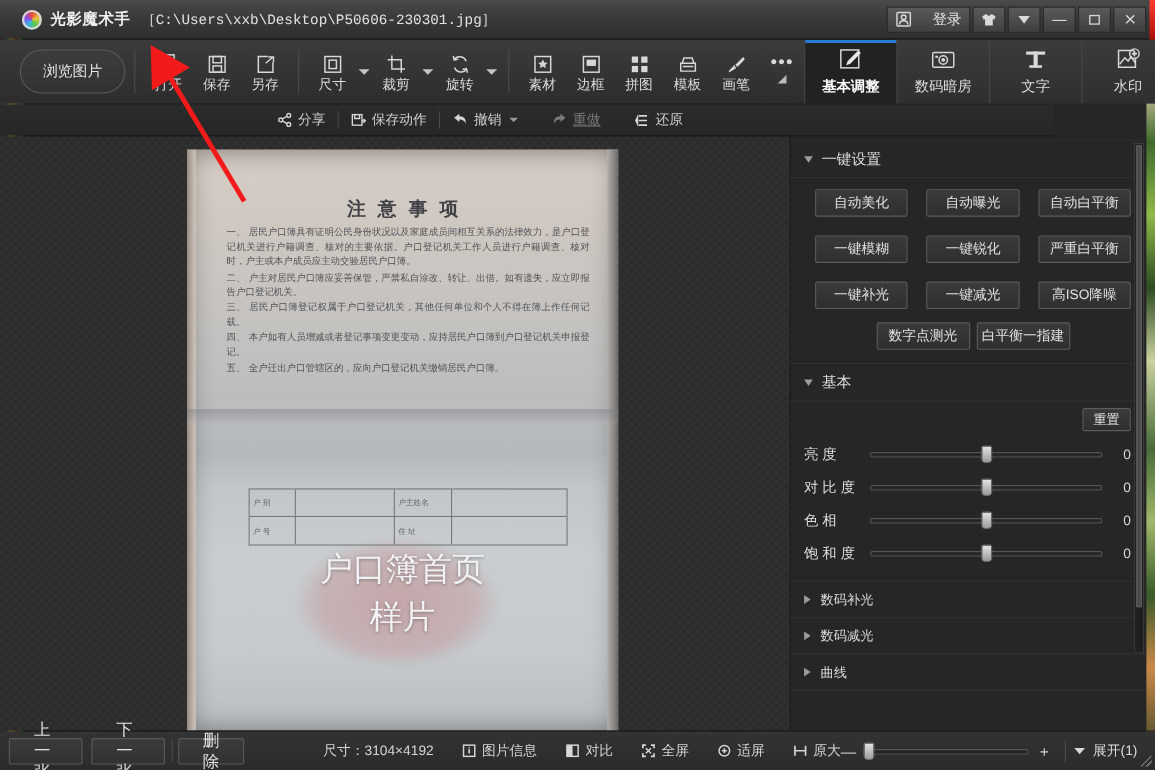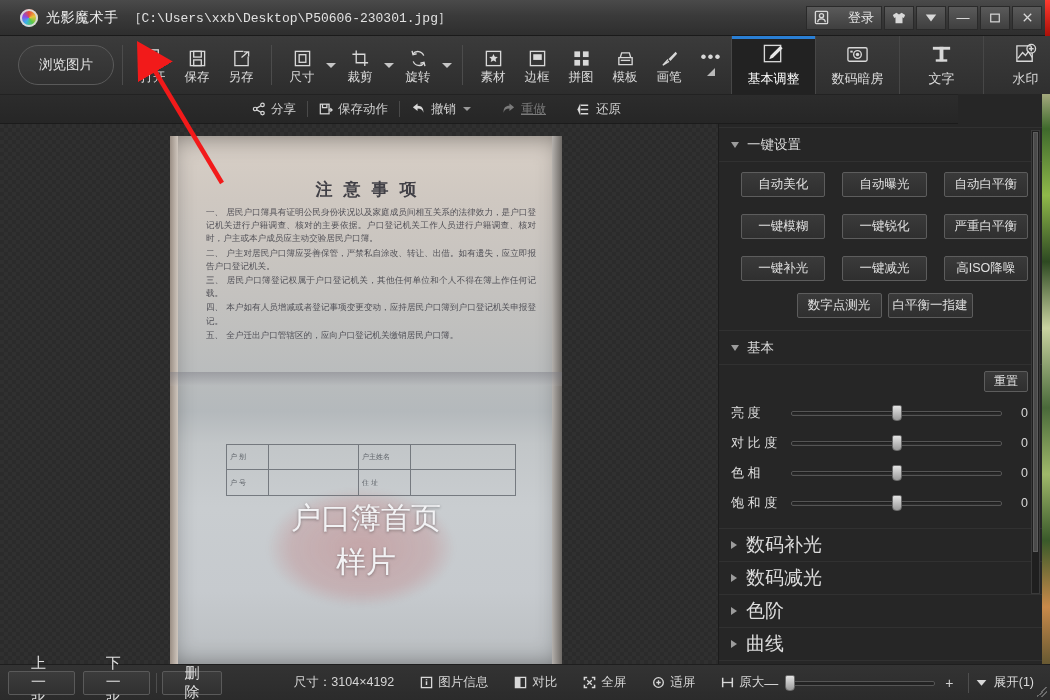--- a/index.html
+++ b/index.html
@@ -37,20 +37,21 @@
   }
   #titlebar .app-icon {
     margin-left: 20px; width: 18px; height: 18px; border-radius: 50%;
     background: conic-gradient(#e84a3a, #e8c23a, #5ac94a, #3ab4e8, #8a4ae8, #e84a3a);
     box-shadow: inset 0 0 0 2px #d8d8d8;
     flex: none;
   }
   #titlebar .app-title {
     margin-left: 8px; color: #efefef; font-size: 14px; letter-spacing: .5px;
     white-space: nowrap;
+    font-weight: bold;
   }
   #titlebar .file-path {
     margin-left: 10px; color: #e2e2e2; font-size: 13px;
     font-family: "Liberation Mono", "DejaVu Sans Mono", monospace;
     white-space: nowrap;
   }
   #titlebar .spacer { flex: 1 1 auto; }
   .tb-btn {
     height: 24px; min-width: 30px; margin-right: 2px;
     background: linear-gradient(180deg,#5a5a5a,#3f3f3f);
@@ -108,20 +109,21 @@
   .tab {
     width: 84px; height: 58px; display: flex; flex-direction: column;
     align-items: center; justify-content: center; gap: 3px;
     color: #dcdcdc; font-size: 13px;
     border-left: 1px solid #474747;
     background: linear-gradient(180deg,#3b3b3b,#2f2f2f);
   }
   .tab.active {
     background: #222; color: #fff;
     box-shadow: inset 0 3px 0 0 #2a7fd4;
+    font-weight: bold;
   }
   .tab .glyph { height: 24px; display: flex; align-items: center; }
   
   #actionbar {
     position: absolute; left: 0; top: 94px; width: 958px; height: 30px;
     background: linear-gradient(180deg,#2c2c2c,#262626);
     border-top: 1px solid #222; border-bottom: 1px solid #1b1b1b;
     display: flex; align-items: center; z-index: 8;
   }
   #actionbar .lead { flex: 1 1 auto; }
@@ -253,21 +255,21 @@
   }
   .sl-track .knob {
     position: absolute; top: 1px; left: 50%; margin-left: -5px;
     width: 10px; height: 16px; border-radius: 2px 2px 4px 4px;
     background: linear-gradient(180deg,#e4e4e4,#9a9a9a);
     border: 1px solid #6a6a6a;
   }
   .sl-val { width: 18px; text-align: right; color: #d8d8d8; font-size: 12.5px; flex: none; }
   .collapsed-sec {
     height: 33px; display: flex; align-items: center; gap: 9px;
-    padding-left: 12px; color: #dcdcdc; font-size: 19px;
+    padding-left: 12px; color: #dcdcdc; font-size: 12px;
     border-bottom: 1px solid #313131;
   }
   #panel-scroll {
     position: absolute; right: 2px; top: 36px; width: 9px; height: 464px;
     background: #1f1f1f; border: 1px solid #3a3a3a;
   }
   #panel-scroll .thumb {
     position: absolute; left: 1px; top: 1px; width: 5px; height: 420px;
     background: #4a4a4a; border: 1px solid #5e5e5e;
   }
@@ -736,24 +738,20 @@
     <div class="collapsed-sec">
       <span class="tri-right"></span>
       <span>数码补光</span>
     </div>
     <div class="collapsed-sec">
       <span class="tri-right"></span>
       <span>数码减光</span>
     </div>
     <div class="collapsed-sec">
       <span class="tri-right"></span>
-      <span>色阶</span>
-    </div>
-    <div class="collapsed-sec">
-      <span class="tri-right"></span>
       <span>曲线</span>
     </div>
 
     <div id="panel-scroll">
       <div class="thumb"></div>
     </div>
   </div>
 
   <div id="statusbar">
     <div class="sbtn">上一张</div>

